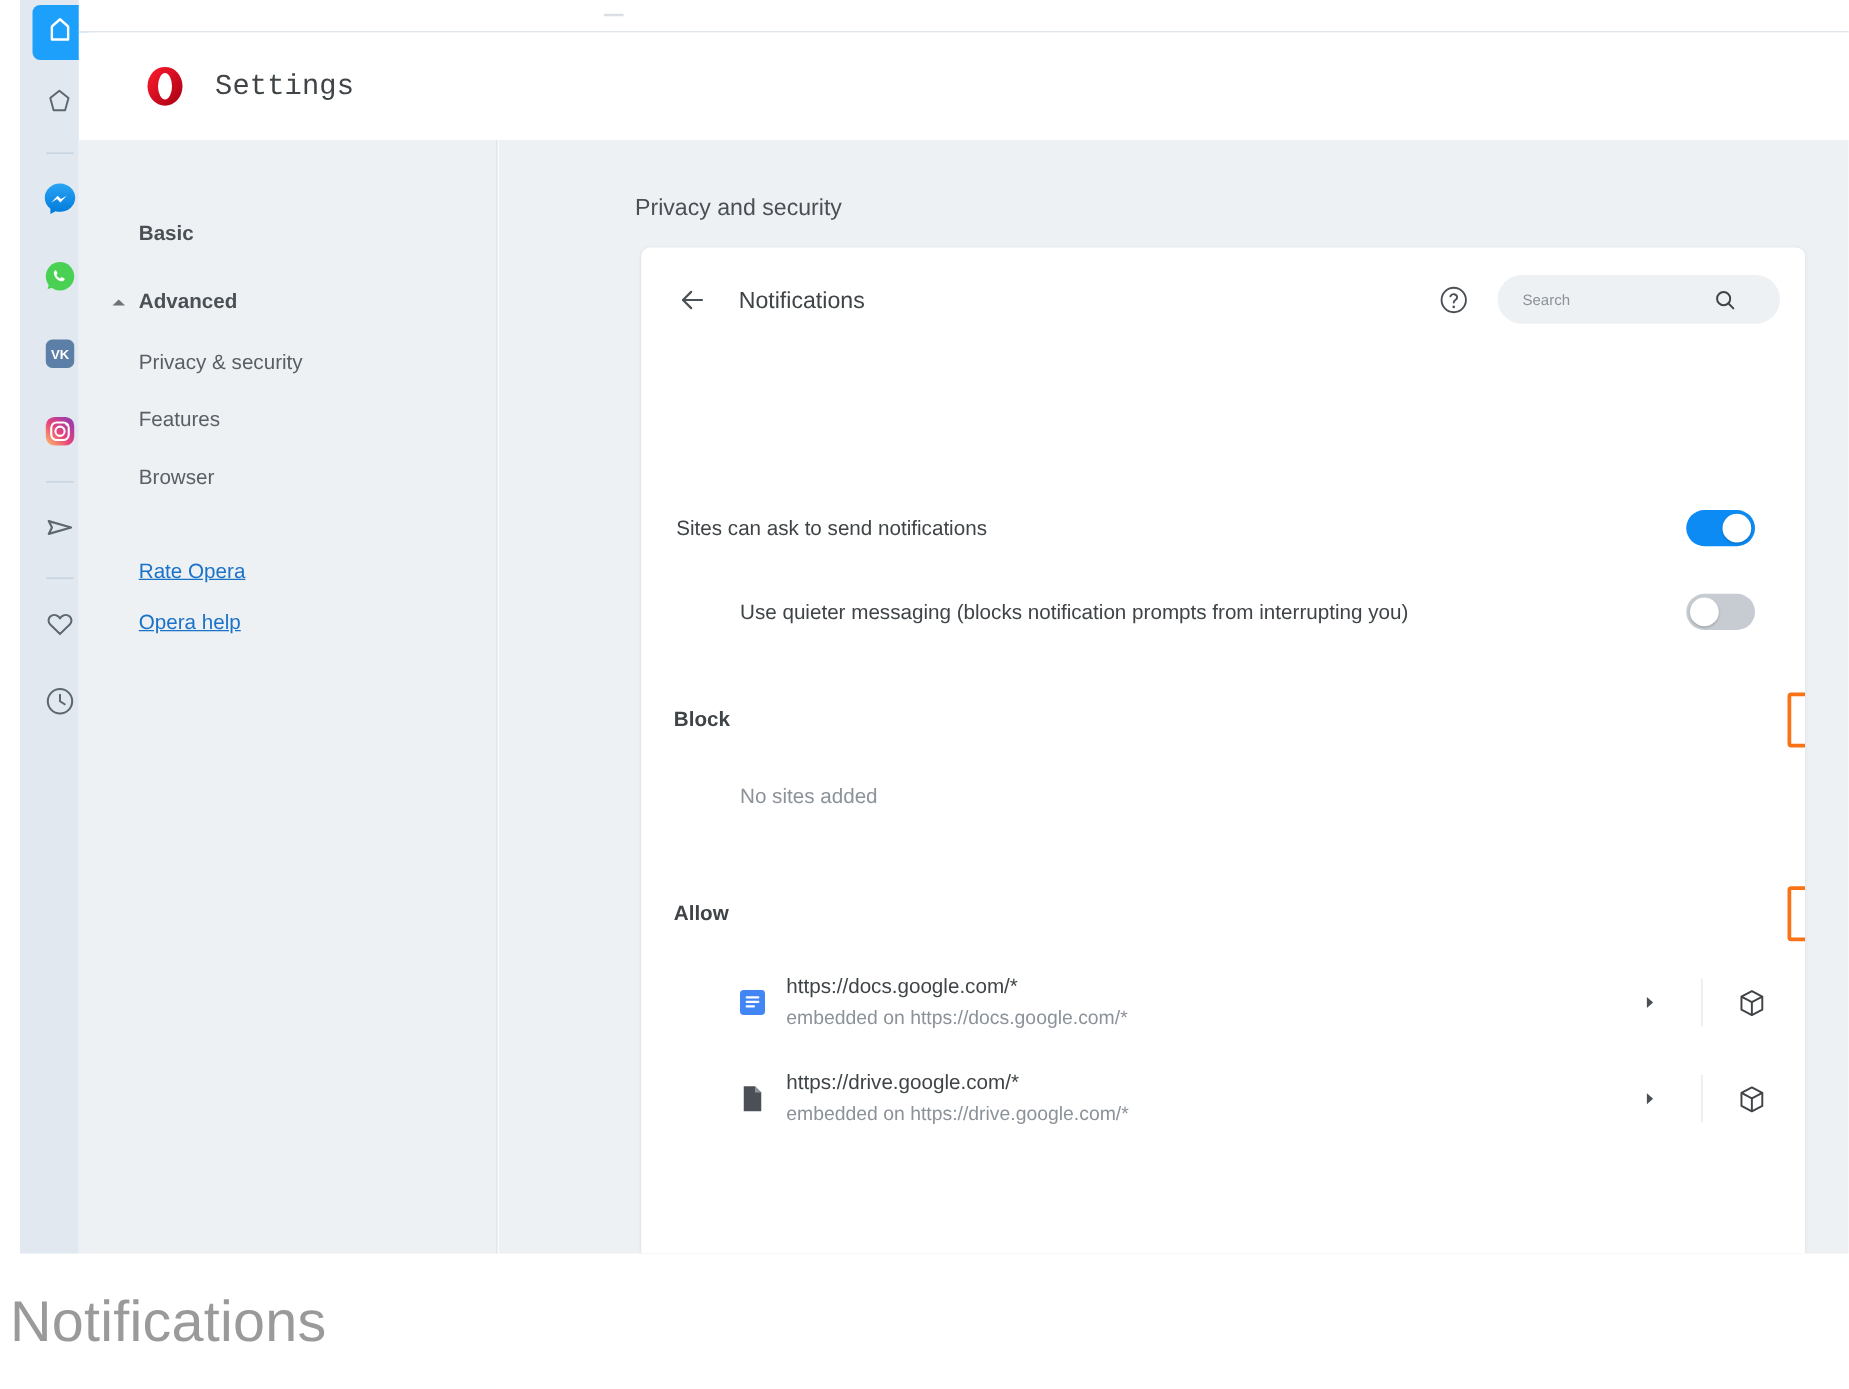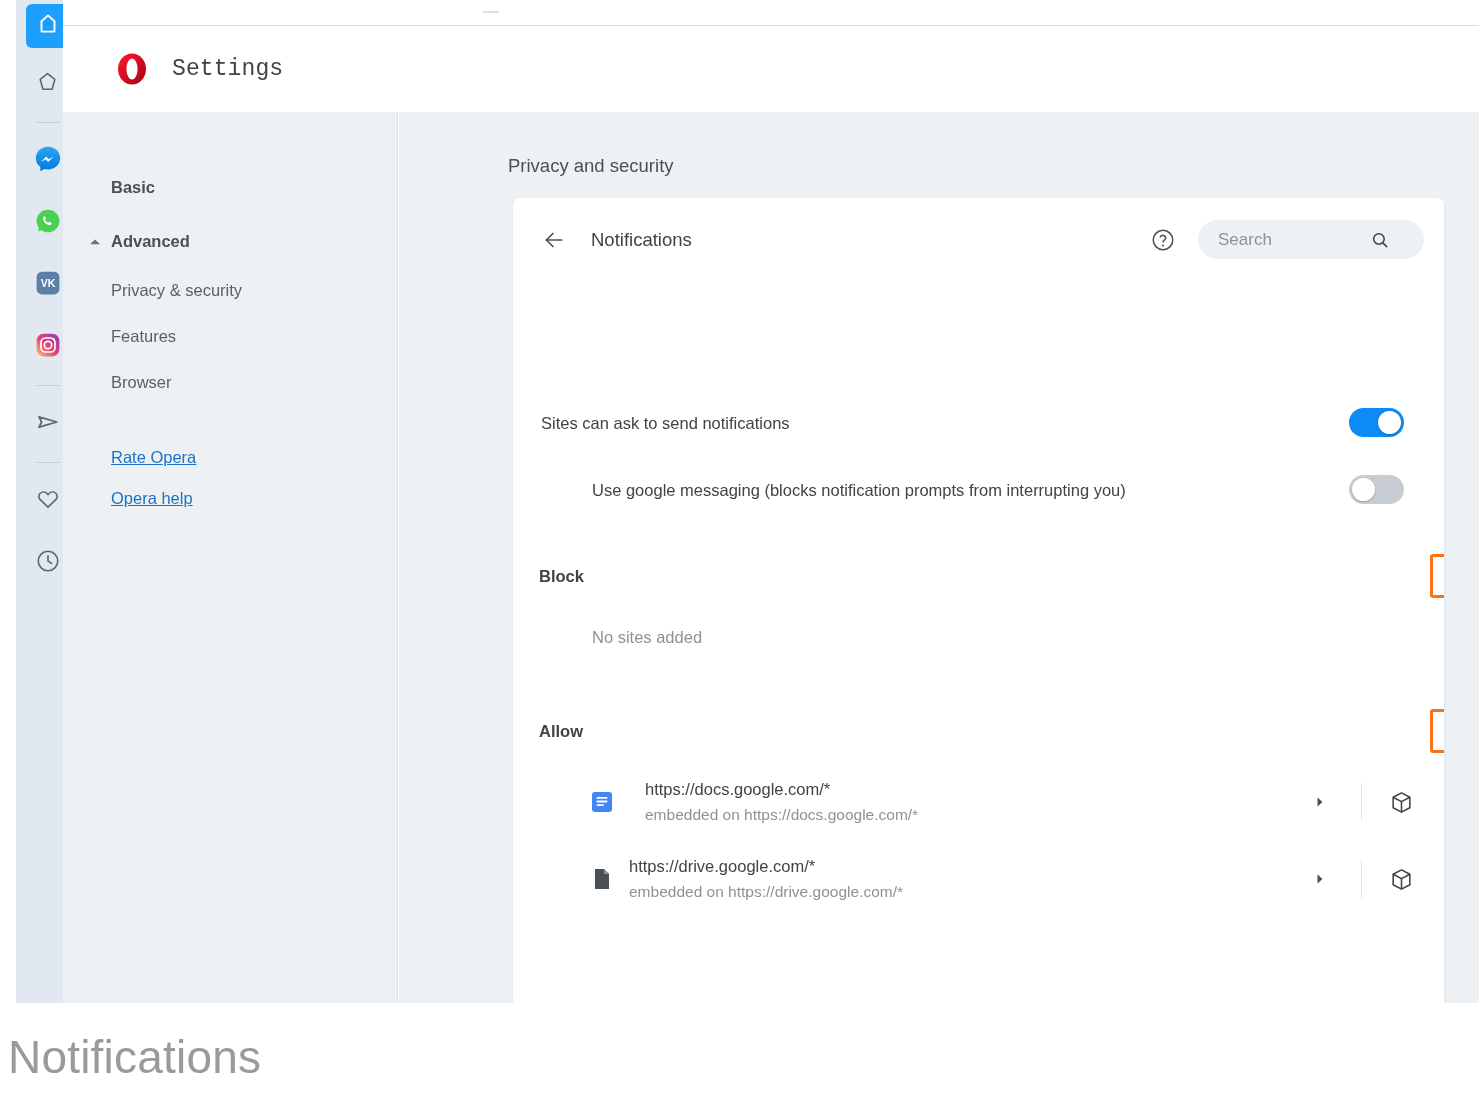--- a/index.html
+++ b/index.html
@@ -122,21 +122,21 @@
   #search-box {
     margin-left: 22px;
     width: 226px; height: 39px;
     background: #eef1f4; border-radius: 20px;
     display: flex; align-items: center; cursor: text;
   }
   #search-input {
     border: none; outline: none; background: transparent;
     margin-left: 20px; width: 150px;
     font-family: "Liberation Sans", sans-serif;
-    font-size: 17px; color: #4b5156;
+    font-size: 12px; color: #4b5156;
   }
   #search-input::placeholder { color: #8b9299; }
   #search-icon { margin-left: 2px; width: 20px; height: 20px; }
 
   
   .toggle-row {
     position: absolute; width: 915px; height: 48px;
     display: flex; align-items: center;
   }
   #row-sites { top: 201px; }
@@ -178,21 +178,21 @@
   #empty-block {
     position: absolute; left: 79px; top: 430px;
     font-size: 16.5px; color: #8b9299;
   }
 
   
   .site-row {
     position: absolute; left: 0; width: 931px; height: 64px;
     display: flex; align-items: center;
   }
-  #site-0 { top: 572px; gap: 16px; }
+  #site-0 { top: 572px; }
   #site-1 { top: 649px; }
   .site-favicon {
     margin-left: 78px; width: 22px; height: 22px;
     display: flex; align-items: center; justify-content: center;
     flex: 0 0 auto;
   }
   .site-texts { margin-left: 16px; display: flex; flex-direction: column; }
   .site-url { font-size: 16.5px; color: #3f4447; line-height: 25px; }
   .site-embedded { font-size: 15.5px; color: #8b9299; line-height: 25px; }
   .site-actions {
@@ -424,21 +424,21 @@
         </div>
 
         <div class="toggle-row" id="row-sites">
           <span class="toggle-label">Sites can ask to send notifications</span>
           <span class="switch on">
             <span class="knob"></span>
           </span>
         </div>
 
         <div class="toggle-row" id="row-quieter">
-          <span class="toggle-label">Use google messaging (blocks notification prompts from interrupting you)</span>
+          <span class="toggle-label">Use quieter messaging (blocks notification prompts from interrupting you)</span>
           <span class="switch off">
             <span class="knob"></span>
           </span>
         </div>
 
         <div class="section-head" id="head-block">
           <span class="section-title">Block</span>
           <button class="add-btn">Add</button>
         </div>
         <div id="empty-block">No sites added</div>

